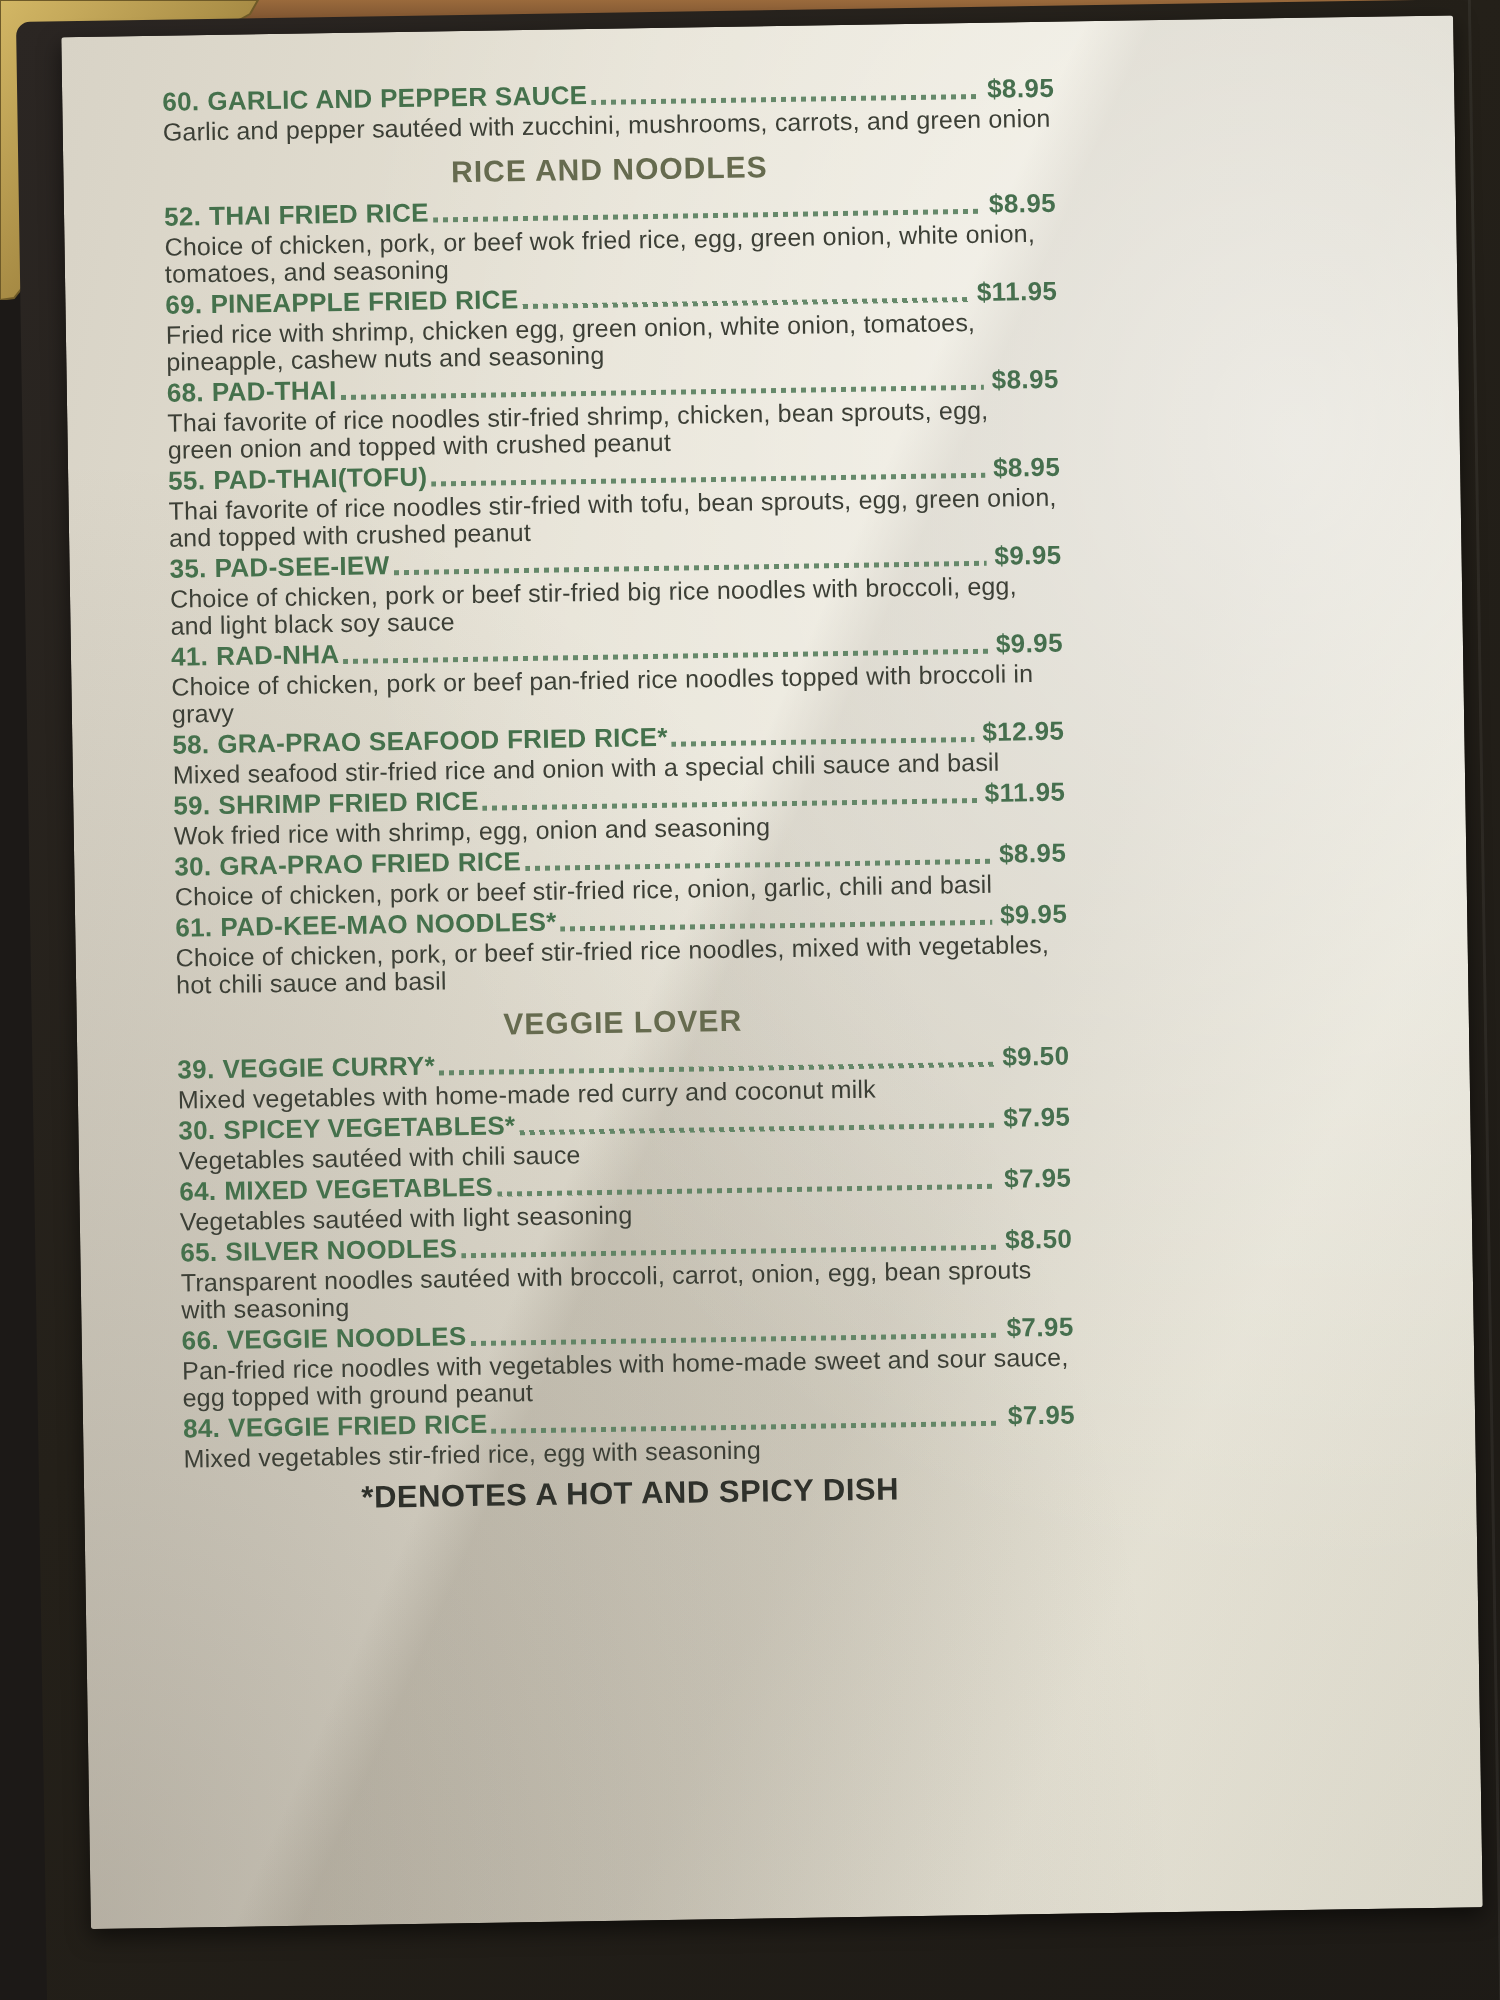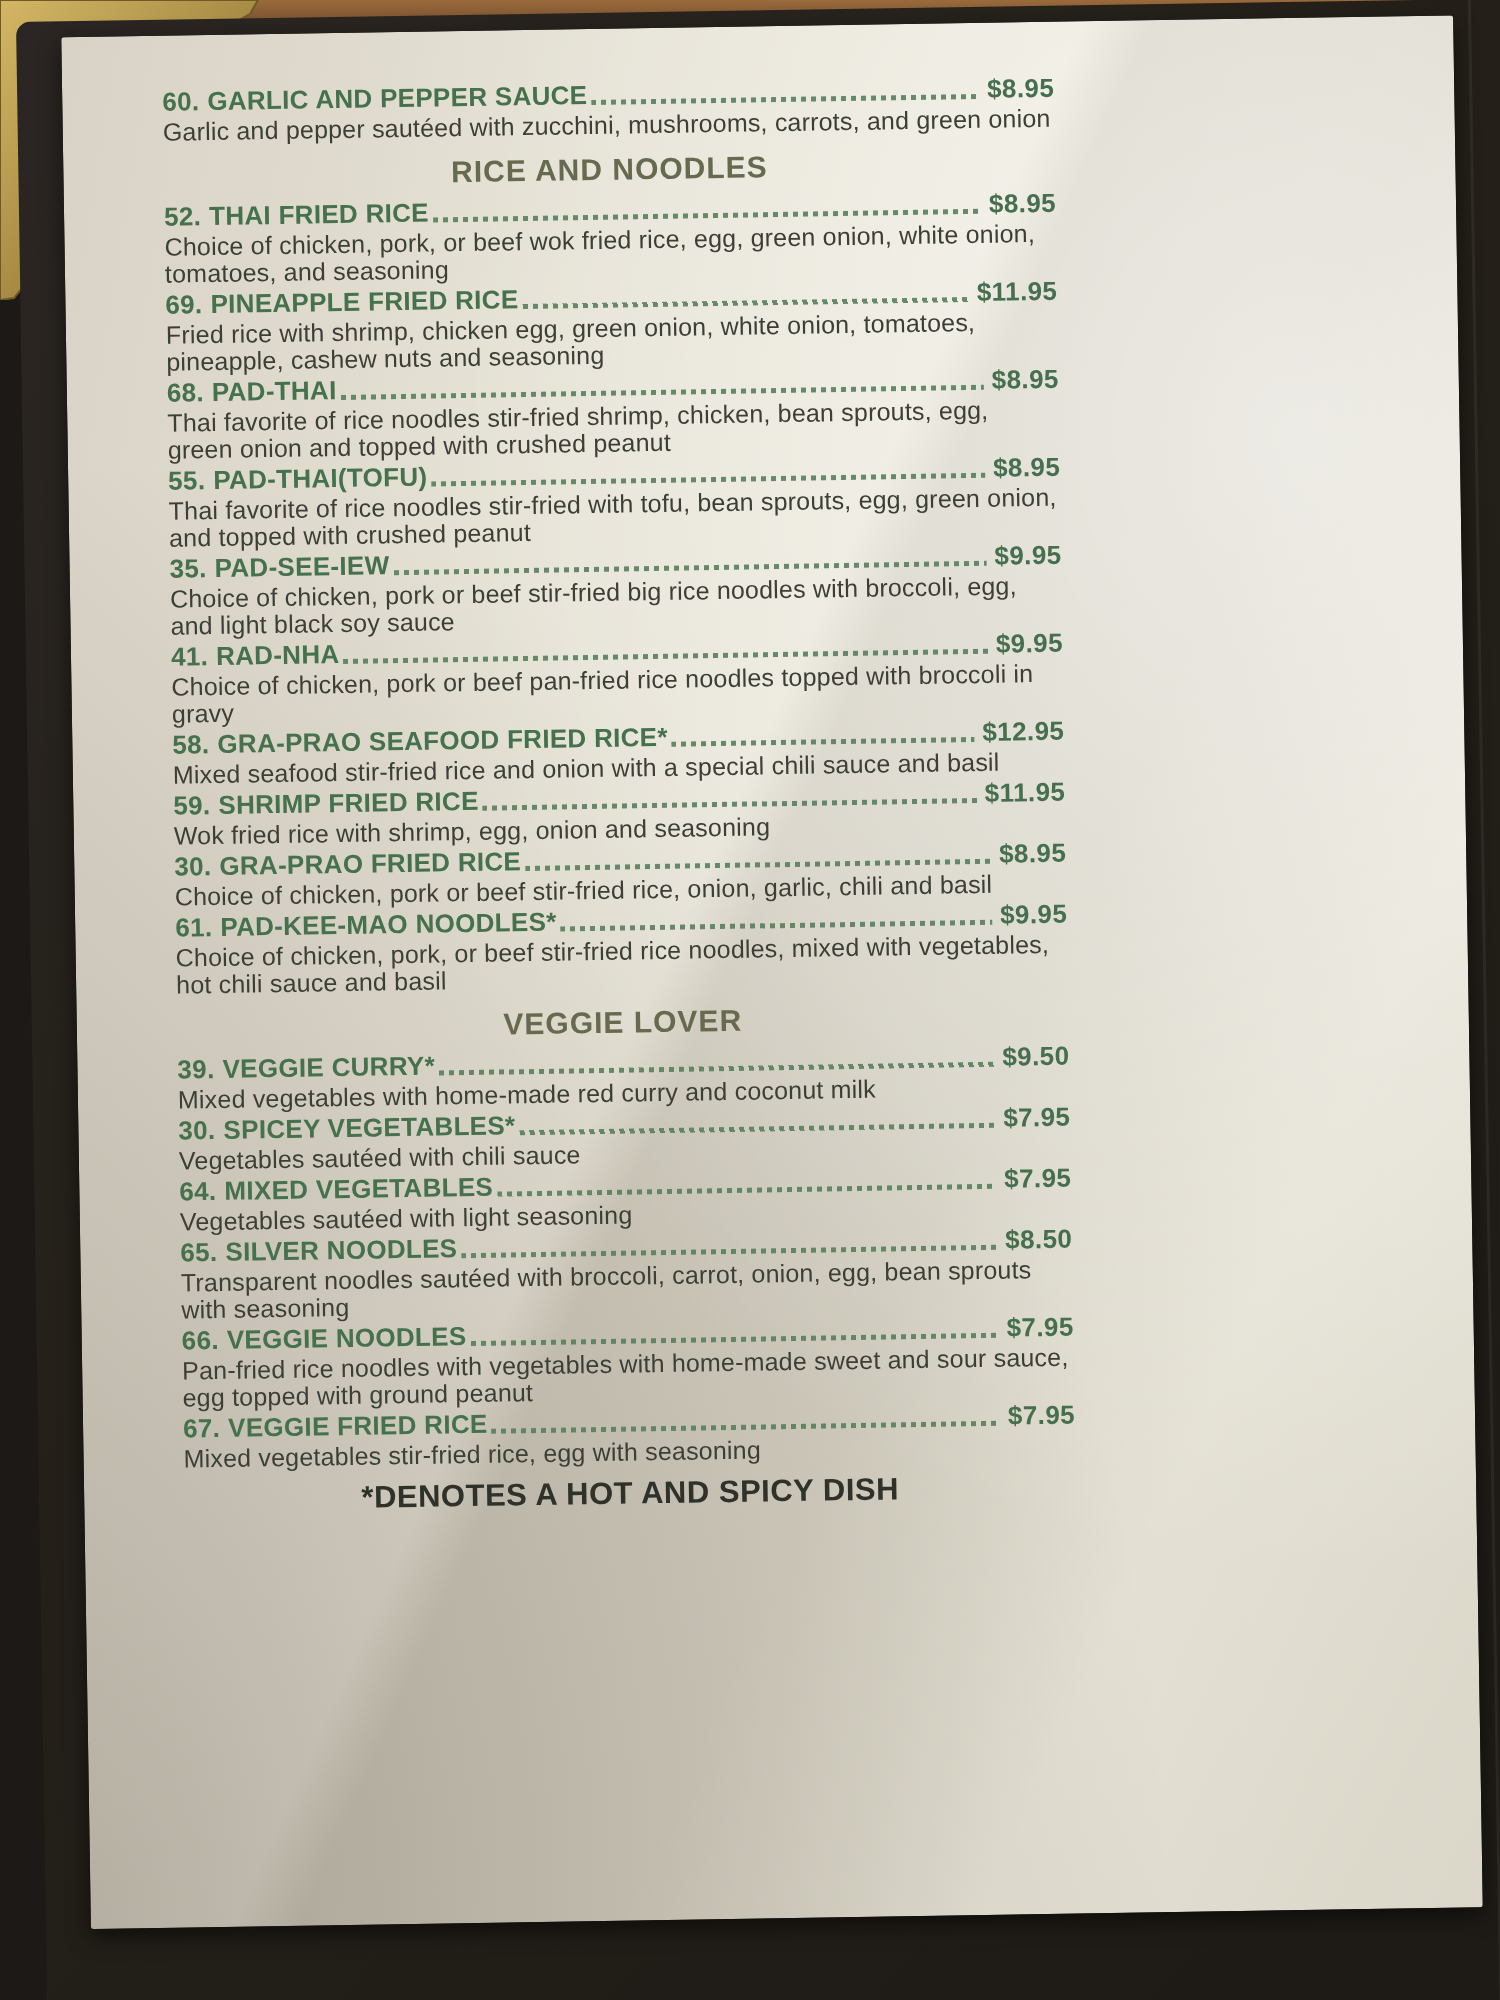--- a/index.html
+++ b/index.html
@@ -250,21 +250,21 @@
               <span class="item-number">66.</span>
               <span>VEGGIE NOODLES</span>
               <span class="leader"></span>
               <span class="price">$7.95</span>
             </div>
             <div class="desc">Pan-fried rice noodles with vegetables with home-made sweet and sour sauce, egg topped with ground peanut</div>
           </div>
 
           <div class="item">
             <div class="item-title">
-              <span class="item-number">67.</span>
+              <span class="item-number">84.</span>
               <span>VEGGIE FRIED RICE</span>
               <span class="leader"></span>
               <span class="price">$7.95</span>
             </div>
             <div class="desc">Mixed vegetables stir-fried rice, egg with seasoning</div>
           </div>
         </div>
 
       <div class="footer-note">*DENOTES A HOT AND SPICY DISH</div>
 

